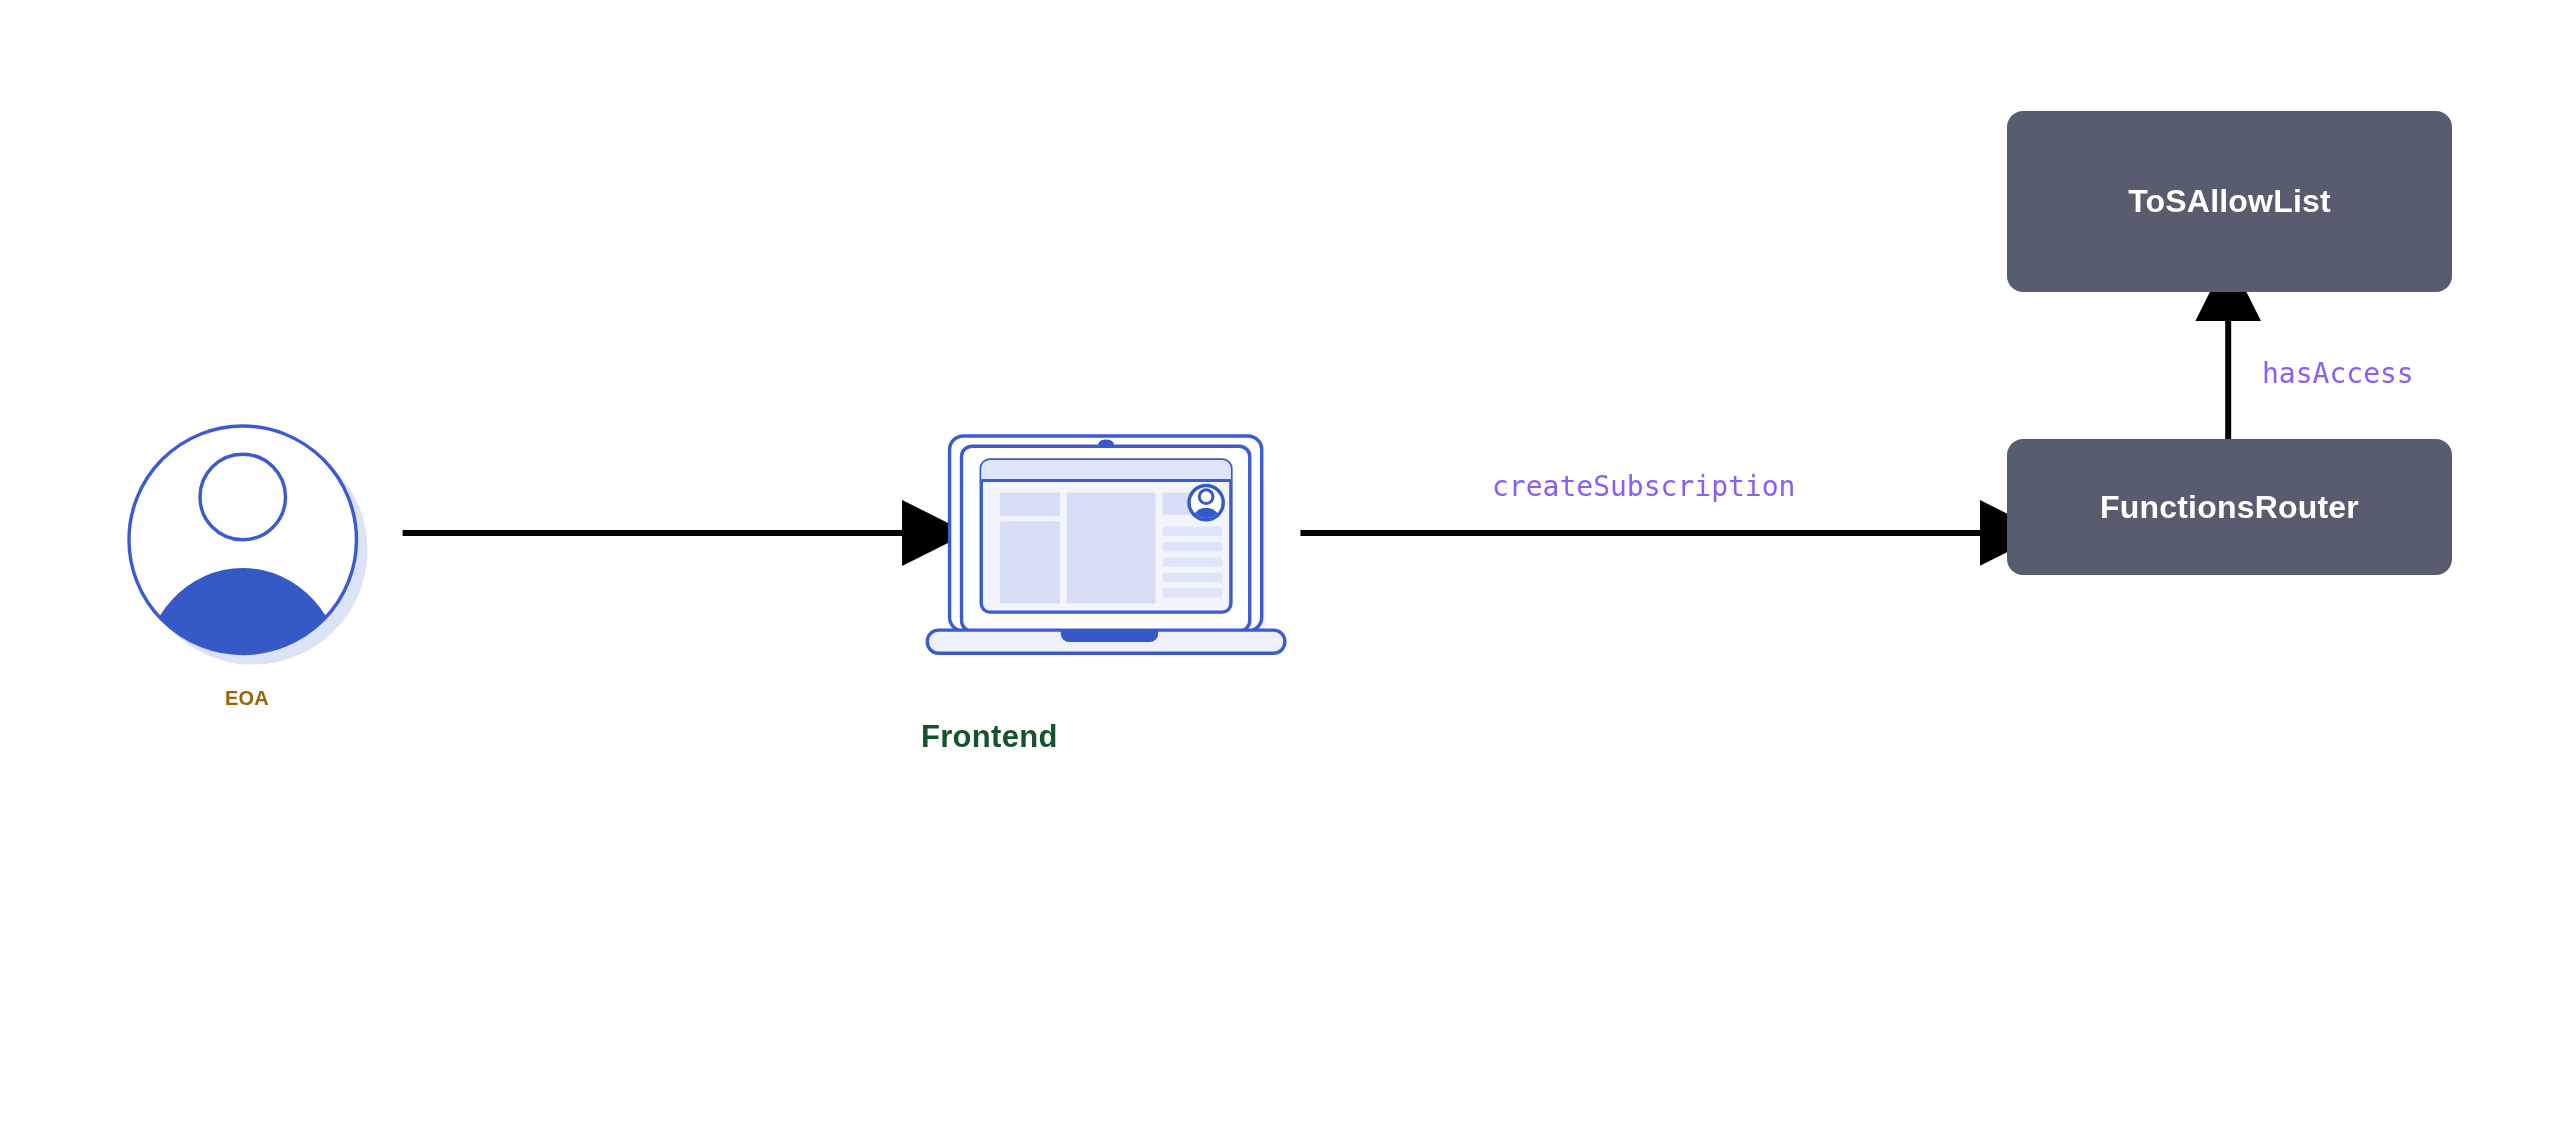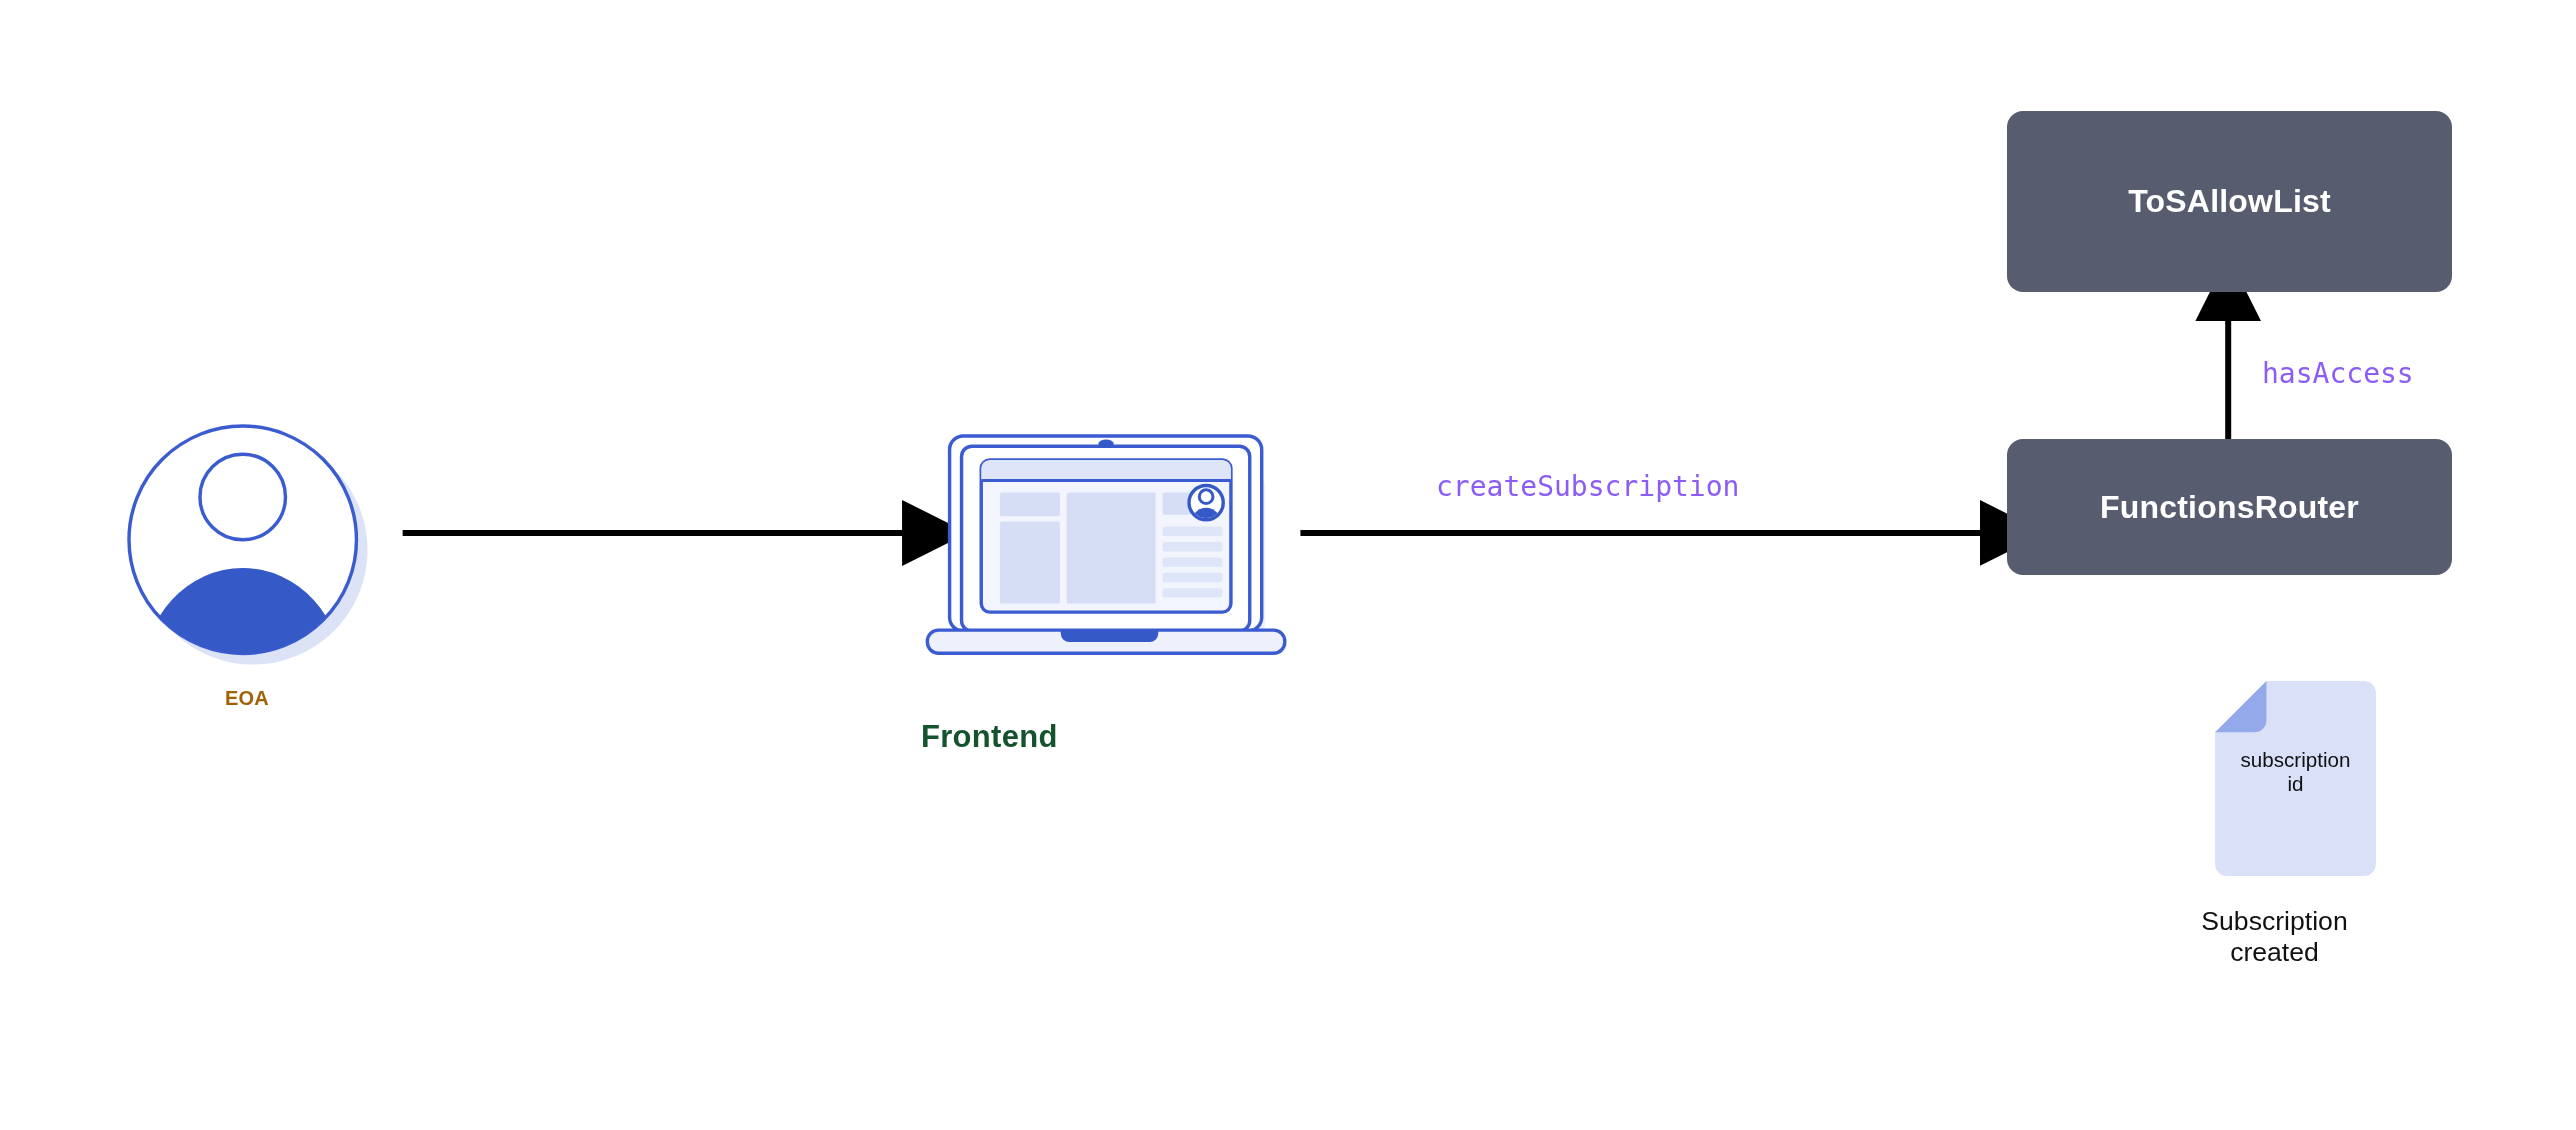--- a/index.html
+++ b/index.html
@@ -110,21 +110,21 @@
     pointer-events: none;
   }
   .edge-label {
     position: absolute;
     font-family: "DejaVu Sans Mono", monospace;
     font-size: 28px;
     color: #8b5cf6;
     white-space: nowrap;
   }
   #label-create-subscription {
-    left: 1436px;
+    left: 1492px;
     top: 470px;
   }
   #label-has-access {
     left: 2262px;
     top: 357px;
   }
 
   
   #subscription-doc-node {
     position: absolute;
@@ -257,31 +257,15 @@
   </div>
 
   <div class="contract-box" id="tos-allowlist-box">ToSAllowList</div>
 
   <div class="contract-box" id="functions-router-box">FunctionsRouter</div>
 
   <div class="edge-label" id="label-create-subscription">createSubscription</div>
 
   <div class="edge-label" id="label-has-access">hasAccess</div>
 
-  <div id="subscription-doc-node">
-    <svg id="subscription-doc-icon" viewBox="0 0 188 228" xmlns="http://www.w3.org/2000/svg">
-
-      <path d="M60,0 H174 a14,14 0 0 1 14,14 V214 a14,14 0 0 1 -14,14 H14 a14,14 0 0 1 -14,-14 V60 Z" fill="#d9e0f7"></path>
-
-      <path d="M60,0 V46 a14,14 0 0 1 -14,14 H0 Z" fill="#94a9ea"></path>
-    </svg>
-    <div id="subscription-doc-inner-text">
-      <div>subscription</div>
-      <div>id</div>
-    </div>
-    <div id="subscription-doc-caption">
-      <div>Subscription</div>
-      <div>created</div>
-    </div>
-  </div>
 
 </div>
 
 
 </body></html>

